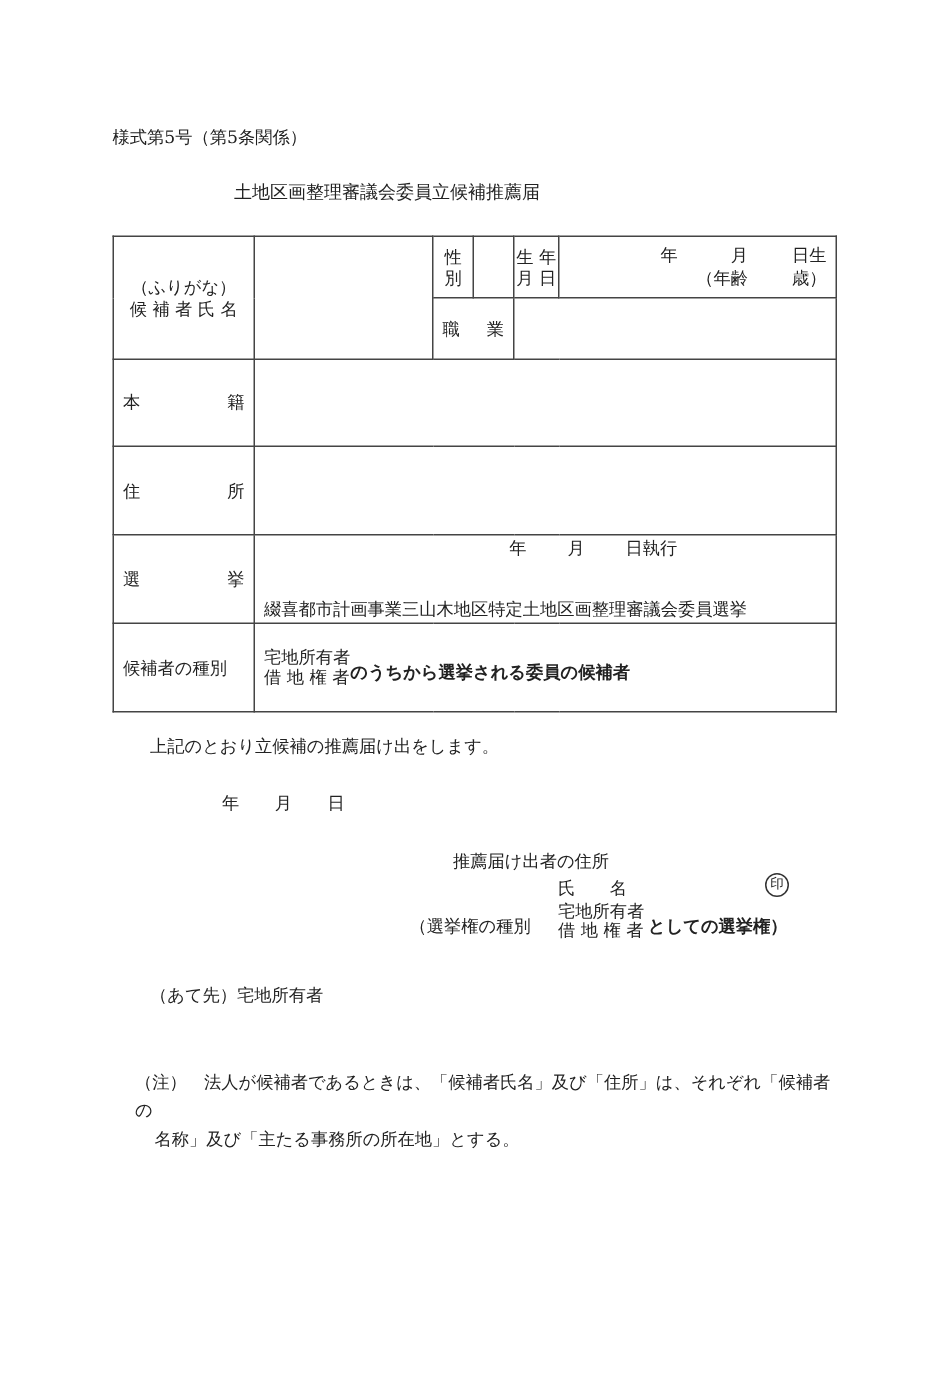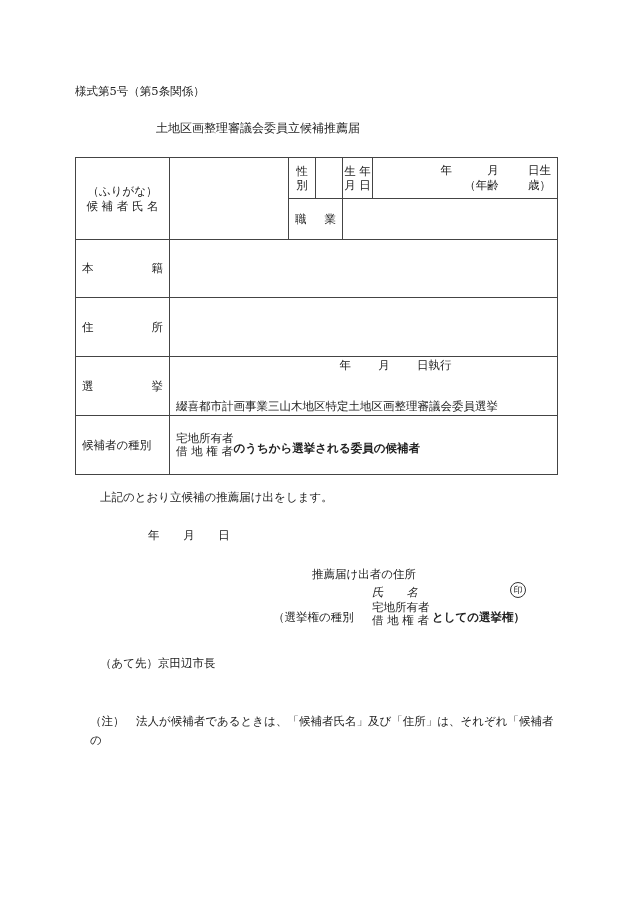--- a/index.html
+++ b/index.html
@@ -25,22 +25,22 @@
   .dob .l1 span { display: inline-block; }
   .elect-date { padding-left: 64px; text-align: center; }
   .elect-name { padding-left: 6px; margin-top: 26px; }
   .type-cell { padding-left: 6px !important; display: flex; align-items: center; }
   .type-stack { line-height: 13px; display: inline-block; }
   .type-rest { display: inline-block; margin-top: 6px; font-weight: bold; }
 
   .statement { left: 100px; top: 490px; font-family: Liberation Mono, monospace; }
   .date-line { left: 148px; top: 528px; }
   .date-line span { margin-right: 20px; }
-  .rec-addr { left: 312px; top: 567px; }
-  .rec-name { left: 372px; top: 585px; font-style: italic; }
+  .rec-addr { left: 302px; top: 567px; }
+  .rec-name { left: 372px; top: 585px; }
   .seal { left: 510px; top: 582px; width: 14px; height: 14px; border: 1px solid #333; border-radius: 50%; font-size: 9px; line-height: 14px; text-align: center; }
   .right-paren { left: 273px; top: 610px; }
   .right-stack { left: 372px; top: 601px; line-height: 13px; }
   .right-rest { left: 432px; top: 610px; font-weight: bold; }
   .addressee { left: 100px; top: 656px; }
   .note { left: 90px; top: 712px; width: 470px; white-space: normal; line-height: 19px; }
   .note .second { padding-left: 13px; display: block; }
 </style>
 </head>
 <body>
@@ -160,17 +160,18 @@
 <div class="abs rec-addr">推薦届け出者の住所</div>
 <div class="abs rec-name">氏　　名</div>
 <div class="abs seal">印</div>
 <div class="abs right-paren">（選挙権の種別</div>
 <div class="abs right-stack">
   <div>宅地所有者</div>
   <div>借 地 権 者</div>
 </div>
 <div class="abs right-rest">としての選挙権）</div>
 
-<div class="abs addressee">（あて先）京田辺市長</div>
+<div class="abs addressee">（あて先）宅地所有者</div>
 
 <div class="abs note">
   <span>（注）　法人が候補者であるときは、「候補者氏名」及び「住所」は、それぞれ「候補者の</span>
+  <span class="second">名称」及び「主たる事務所の所在地」とする。</span>
 </div>
 
 </body></html>

